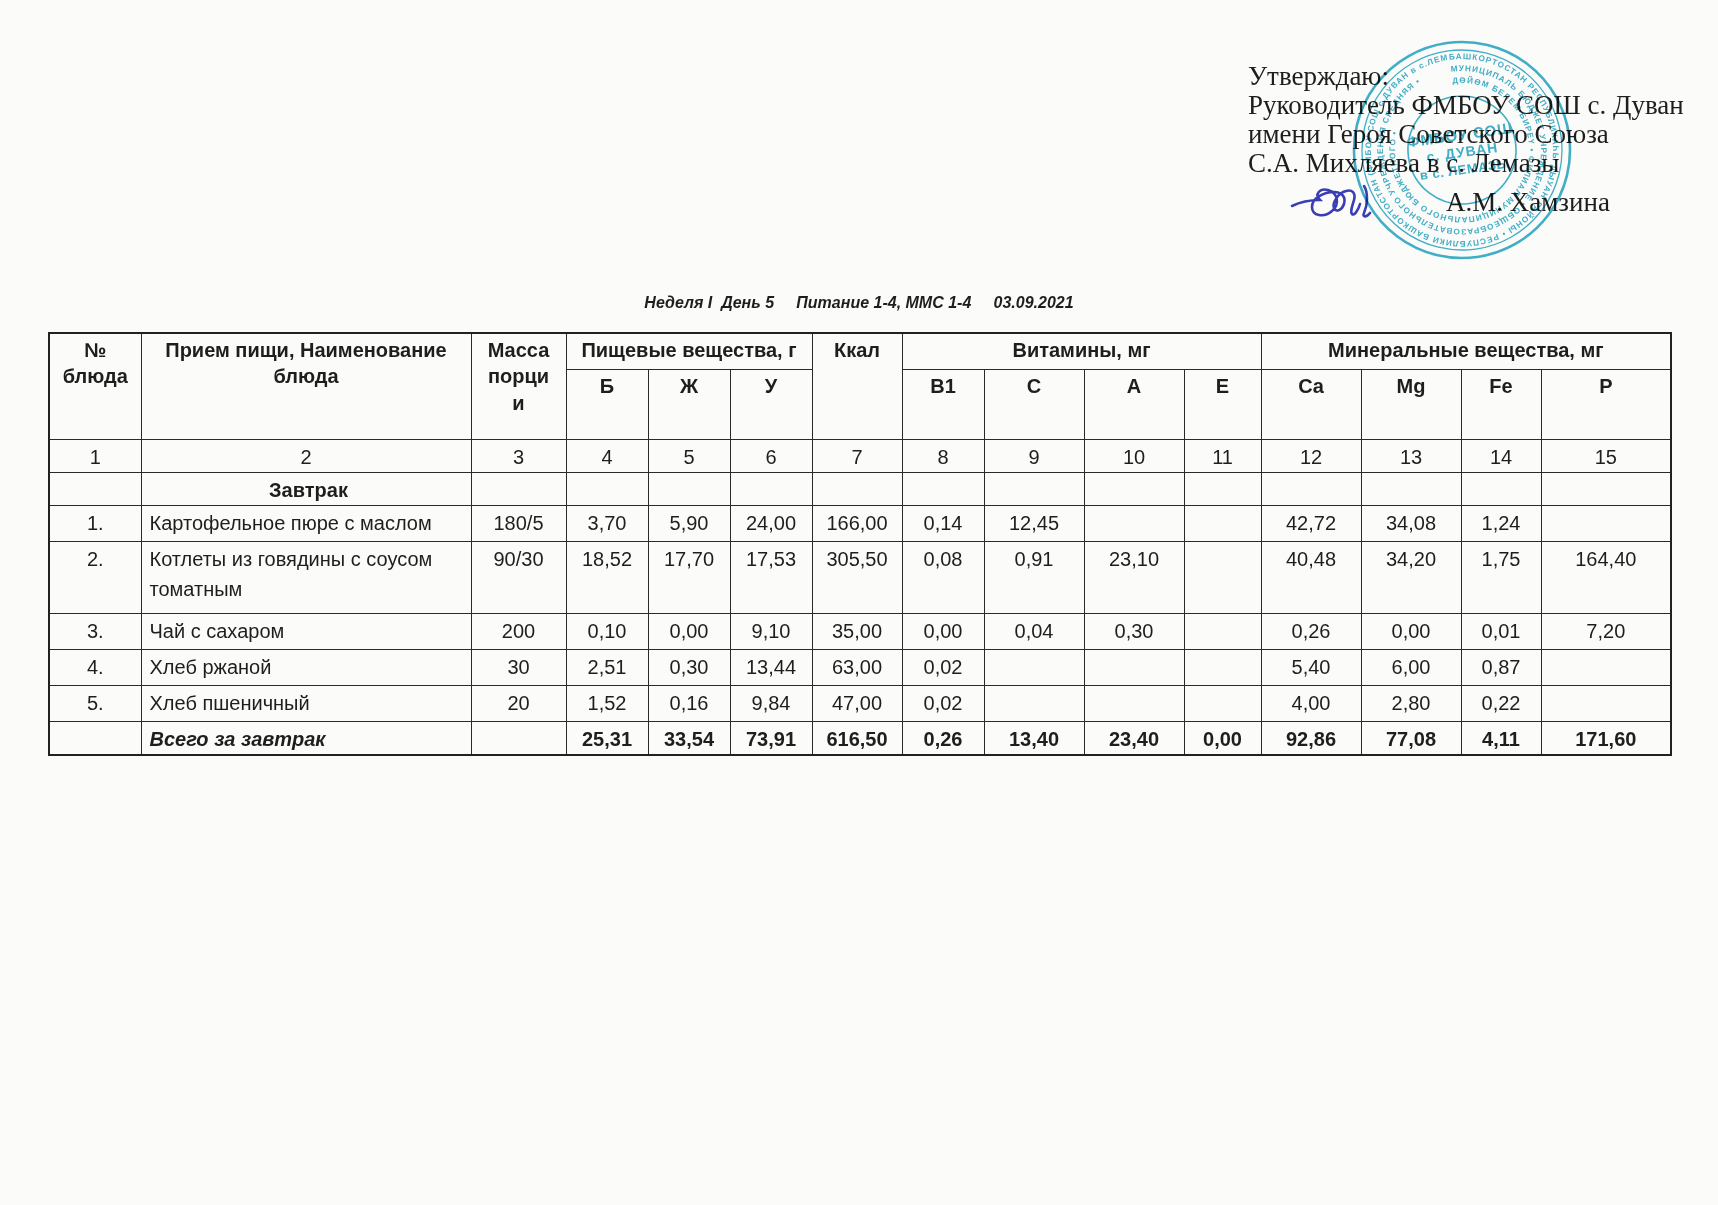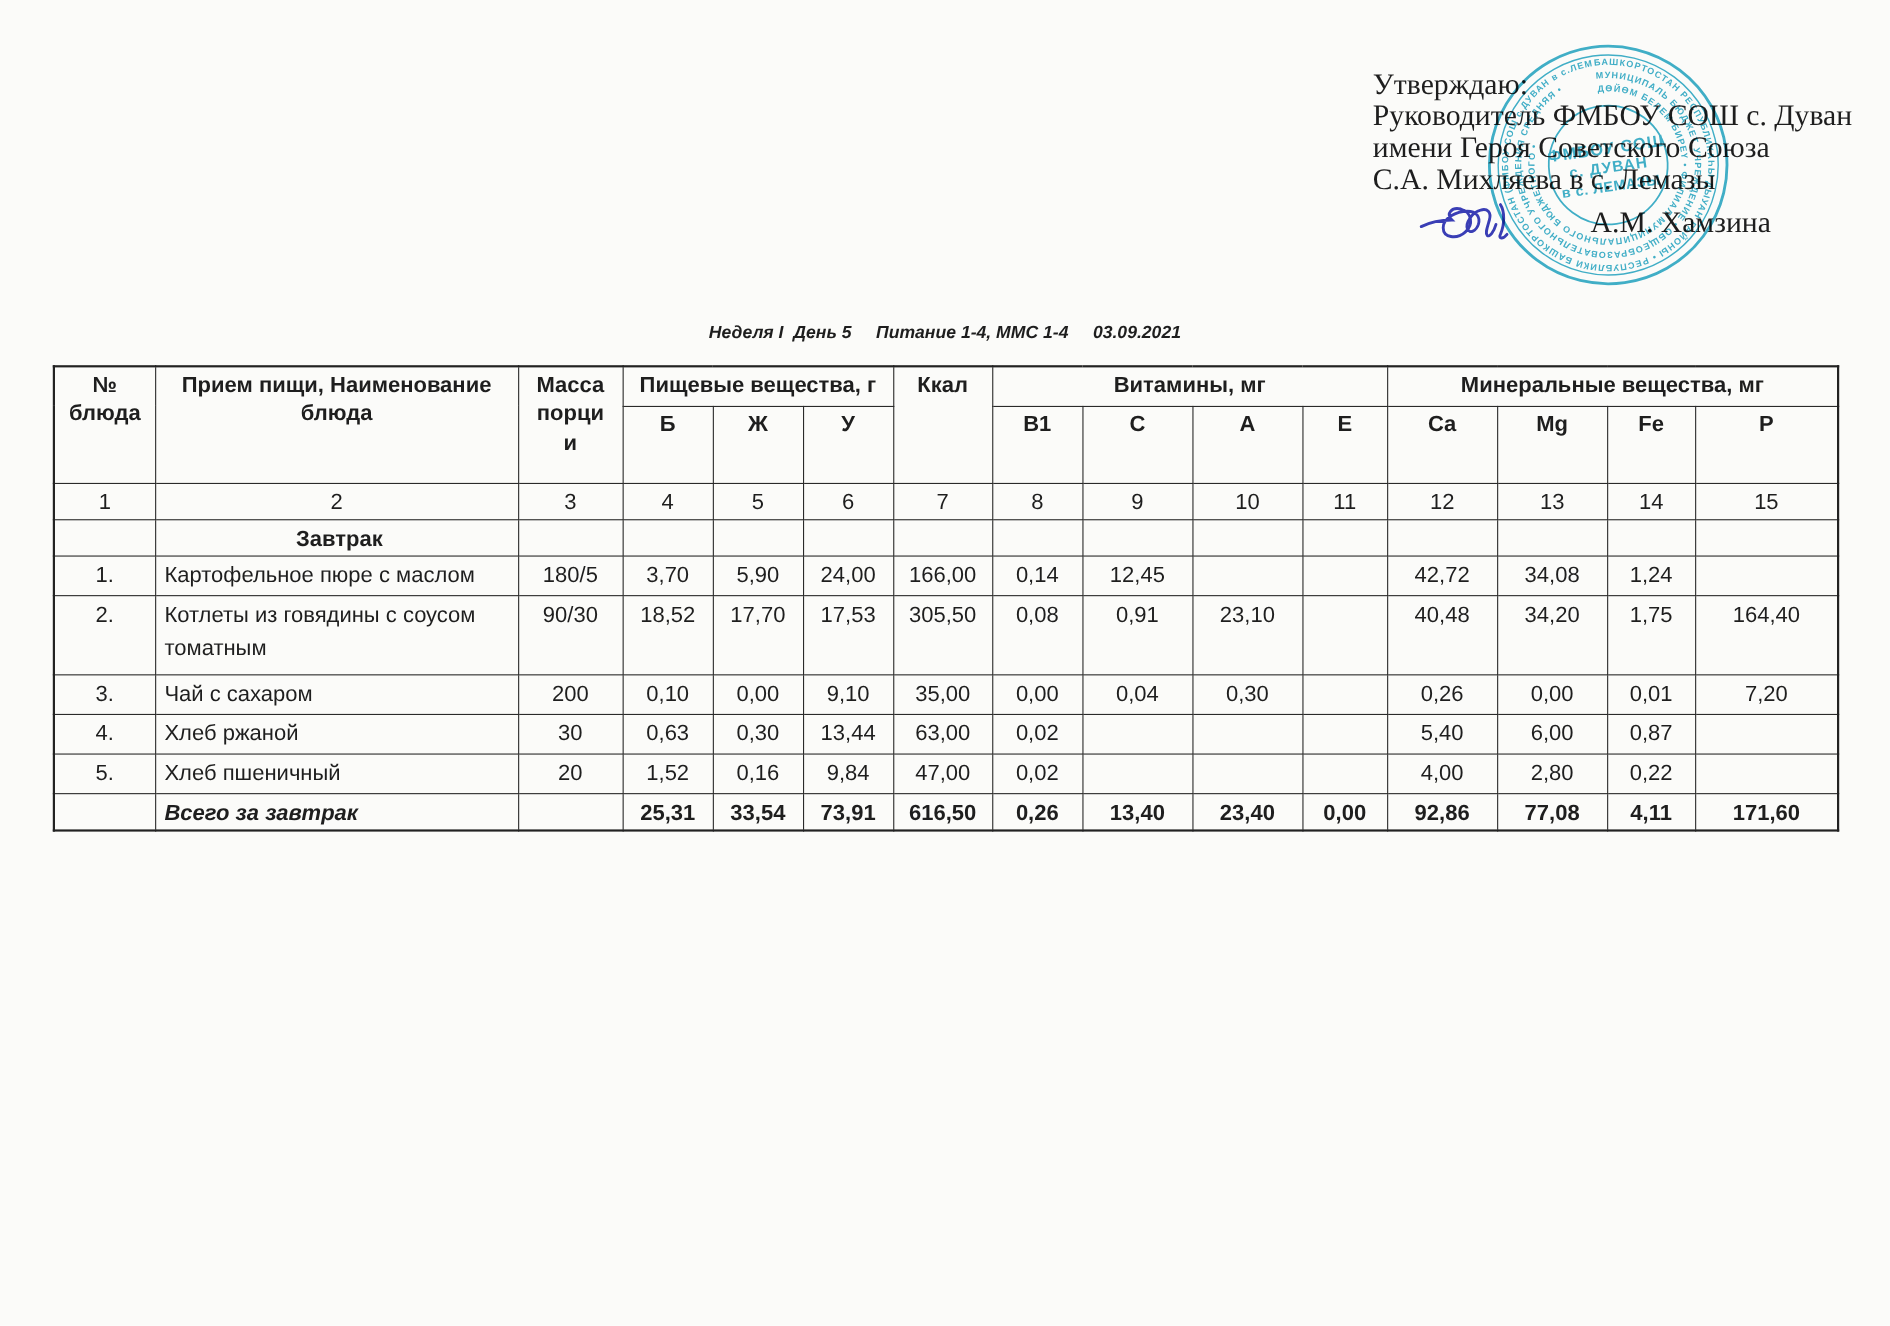--- a/index.html
+++ b/index.html
@@ -244,21 +244,21 @@
     <td></td>
     <td>0,26</td>
     <td>0,00</td>
     <td>0,01</td>
     <td>7,20</td>
   </tr>
   <tr class="r">
     <td>4.</td>
     <td class="name">Хлеб ржаной</td>
     <td>30</td>
-    <td>0,63</td>
+    <td>2,51</td>
     <td>0,30</td>
     <td>13,44</td>
     <td>63,00</td>
     <td>0,02</td>
     <td></td>
     <td></td>
     <td></td>
     <td>5,40</td>
     <td>6,00</td>
     <td>0,87</td>

